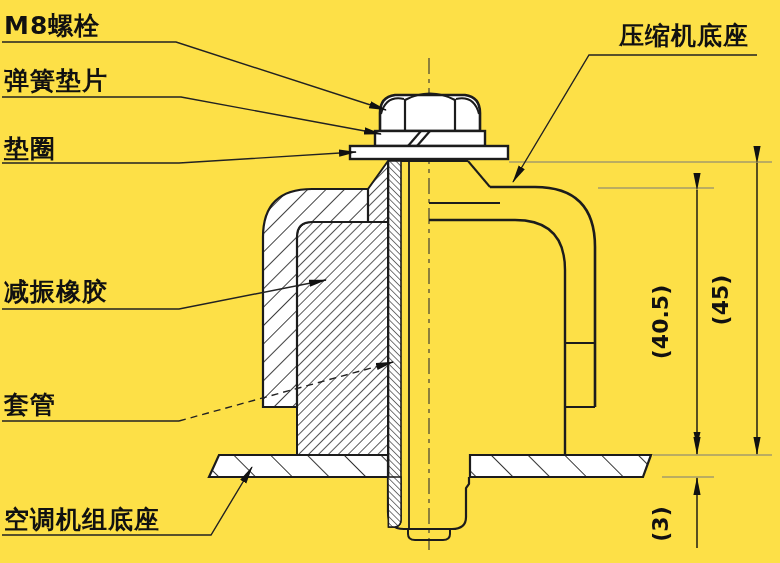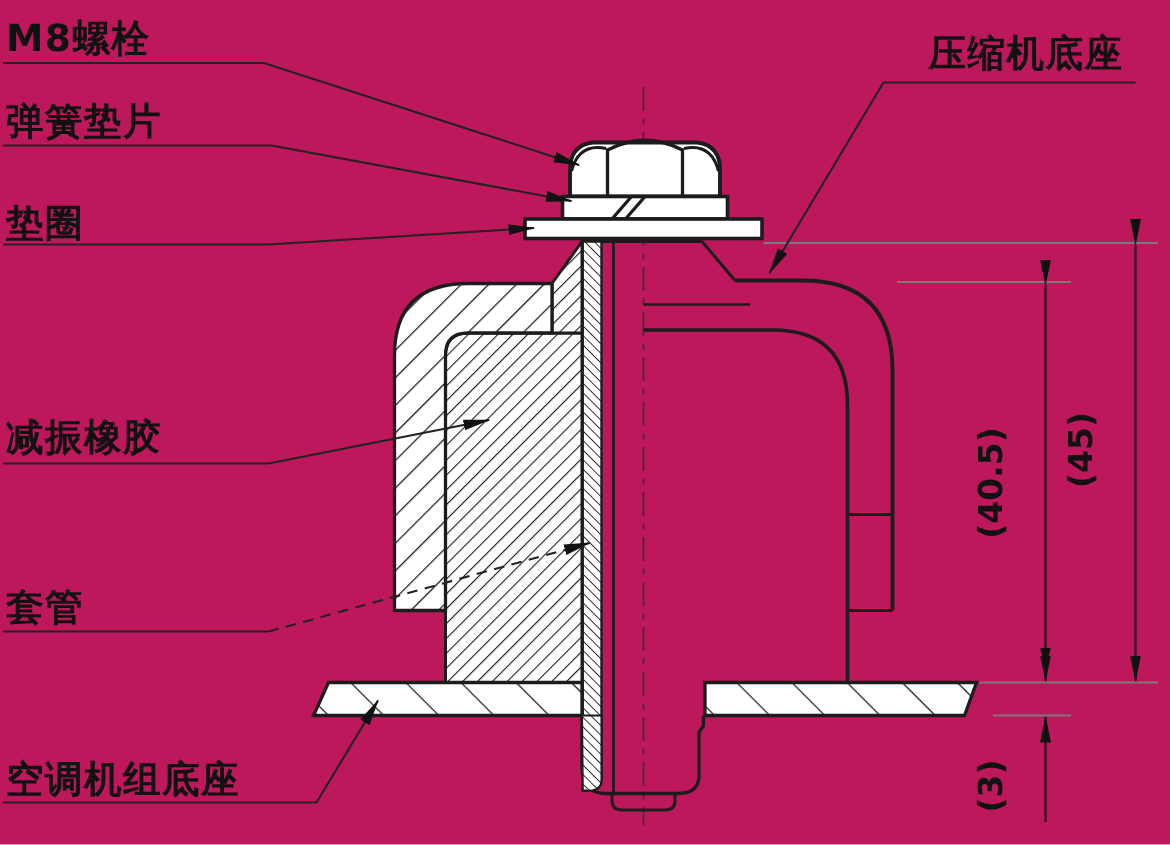--- a/index.html
+++ b/index.html
@@ -1,19 +1,19 @@
 <!DOCTYPE html>
 <html><head>
 <meta charset="utf-8">
 <style>
   html,body{margin:0;padding:0;background:#fff;}
   .canvas{
     position:relative;
     width:780px;height:563px;
-    background:#be185d;
+    background:#fde047;
     font-family:"DejaVu Sans",sans-serif;
     overflow:hidden;
     text-align:right;
   }
   svg{display:block;}
   text{font-family:"DejaVu Sans","Liberation Sans",sans-serif;fill:#111;}
   .cjk{font-size:25px;font-weight:bold;letter-spacing:1px;}
   .dim{font-size:22px;font-weight:600;}
 </style>
 </head>

